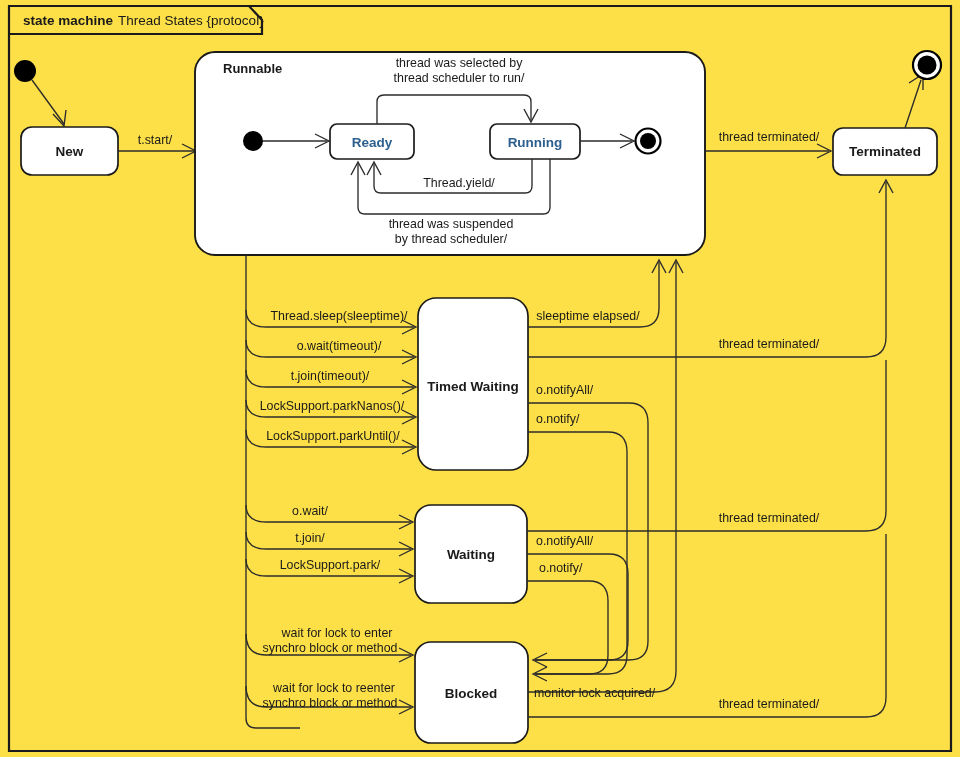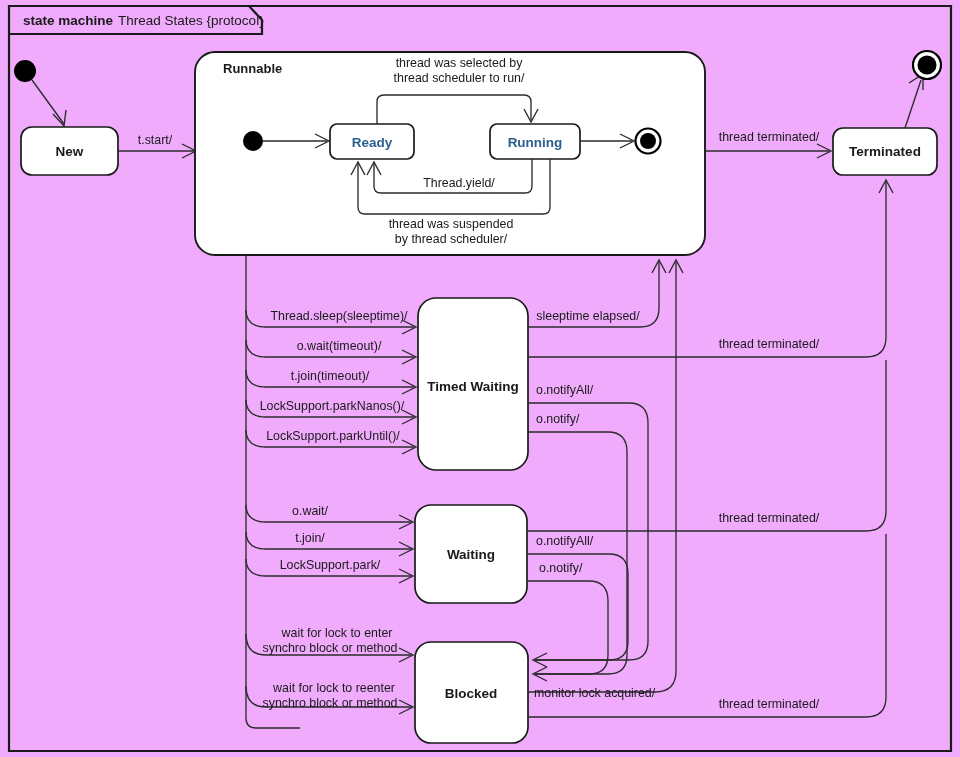--- a/index.html
+++ b/index.html
@@ -7,21 +7,21 @@
     padding: 0;
     background: #ffffff;
   }
   body {
     font-family: "Liberation Sans", sans-serif;
   }
   #canvas {
     position: relative;
     width: 960px;
     height: 757px;
-    background: #f0abfc;
+    background: #fde047;
     overflow: hidden;
   }
   svg.diagram {
     position: absolute;
     top: 0;
     left: 0;
     width: 960px;
     height: 757px;
   }
   .frame-line {

